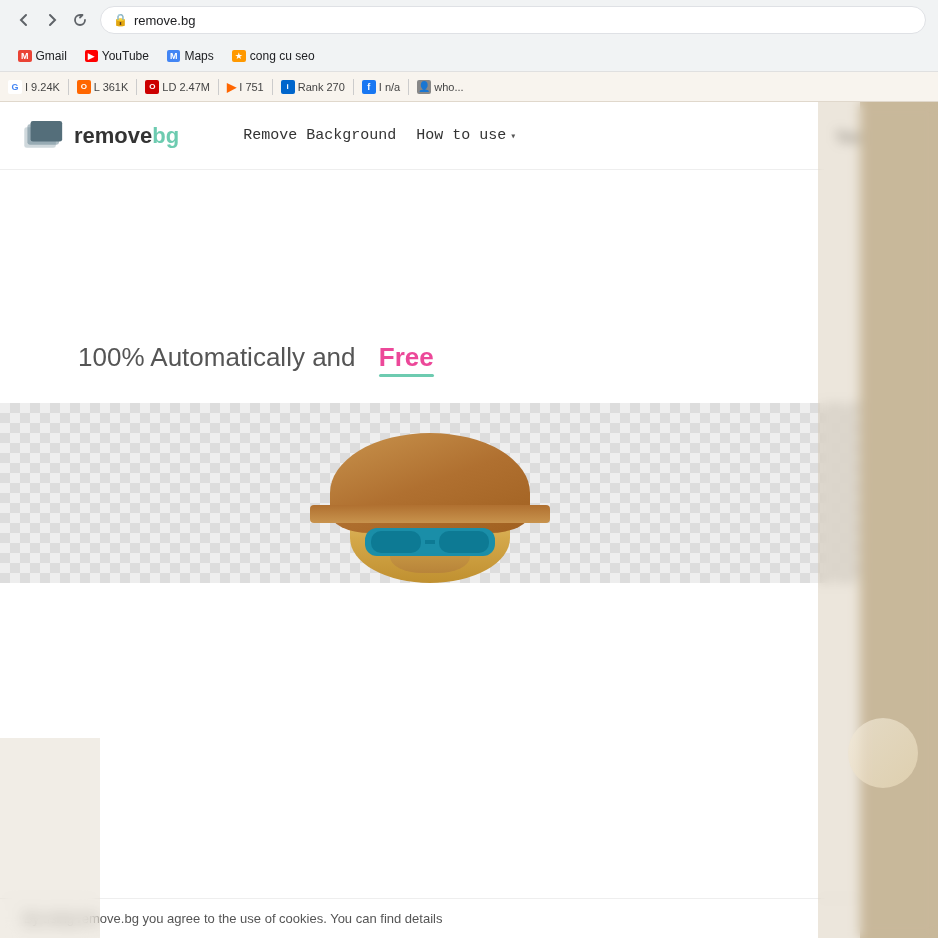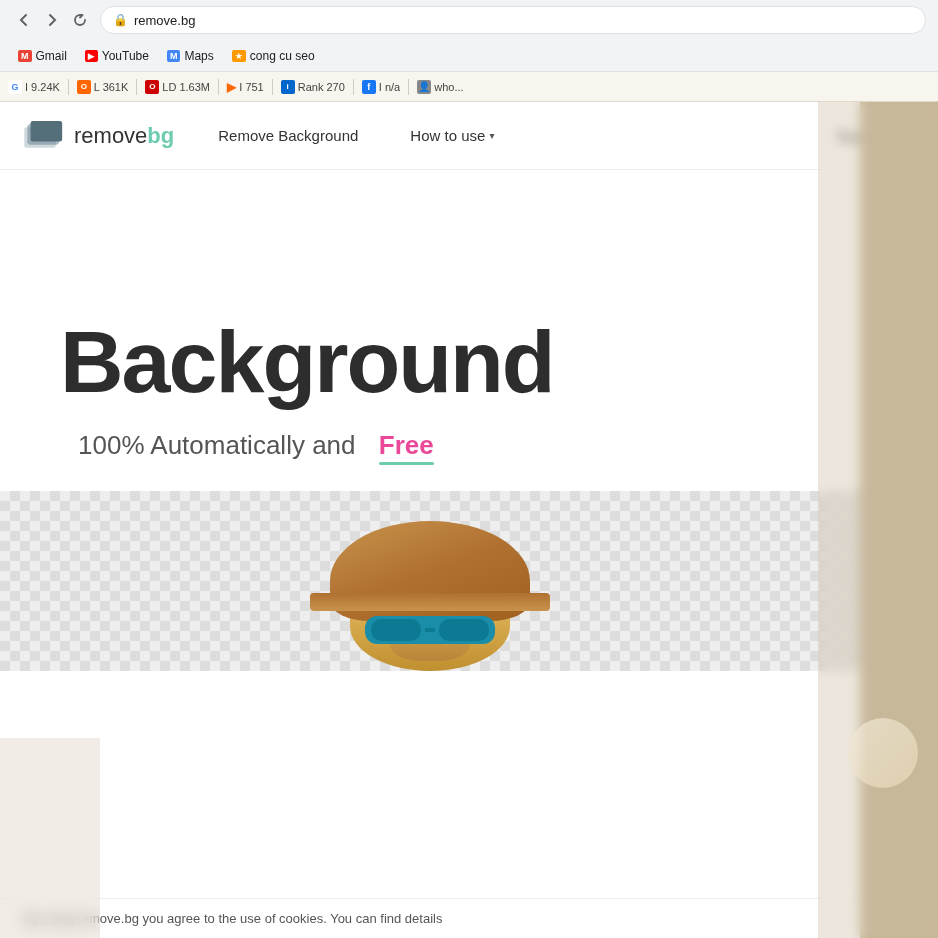--- a/index.html
+++ b/index.html
@@ -190,33 +190,34 @@
       height: 30px;
     }
 
     .logo-text {
       font-size: 22px;
       font-weight: 400;
     }
 
     .logo-remove {
       color: #333;
-      font-weight: 400;
+      font-weight: 700;
     }
 
     .logo-bg {
       color: #6dcbb0;
       font-weight: 600;
     }
 
     .site-nav-links {
       display: flex;
       align-items: center;
-      margin-left: 44px;
-      gap: 52px;
+      margin-left: 64px;
+      gap: 20px;
+      font-family: Liberation Mono, monospace;
     }
 
     .nav-link {
       font-size: 15px;
       color: #333;
       text-decoration: none;
       cursor: pointer;
     }
 
     .nav-link-dropdown {
@@ -410,21 +411,21 @@
       <span>I 9.24K</span>
     </div>
     <div class="seo-separator"></div>
     <div class="seo-item">
       <span class="seo-icon orange">O</span>
       <span>L 361K</span>
     </div>
     <div class="seo-separator"></div>
     <div class="seo-item">
       <span class="seo-icon red-circle">O</span>
-      <span>LD 1.63M</span>
+      <span>LD 2.47M</span>
     </div>
     <div class="seo-separator"></div>
     <div class="seo-item">
       <span style="color:#f60;font-size:12px;font-weight:bold;">▶</span>
       <span>I 751</span>
     </div>
     <div class="seo-separator"></div>
     <div class="seo-item">
       <span class="seo-icon alexa">i</span>
       <span>Rank 270</span>
@@ -470,21 +471,20 @@
       </div>
 
       <div class="nav-tools-partial">
         <span>Too</span>
       </div>
     </nav>
 
     <section class="hero-section">
       <h1 class="hero-title">
         <br>
-        <span>Background</span>
       </h1>
       <p class="hero-subtitle">
         <span>100% Automatically and</span>
         &nbsp;<span class="hero-subtitle-free">Free</span>
       </p>
     </section>
 
     <div class="upload-area">
       <div class="upload-checkerboard"></div>
 

